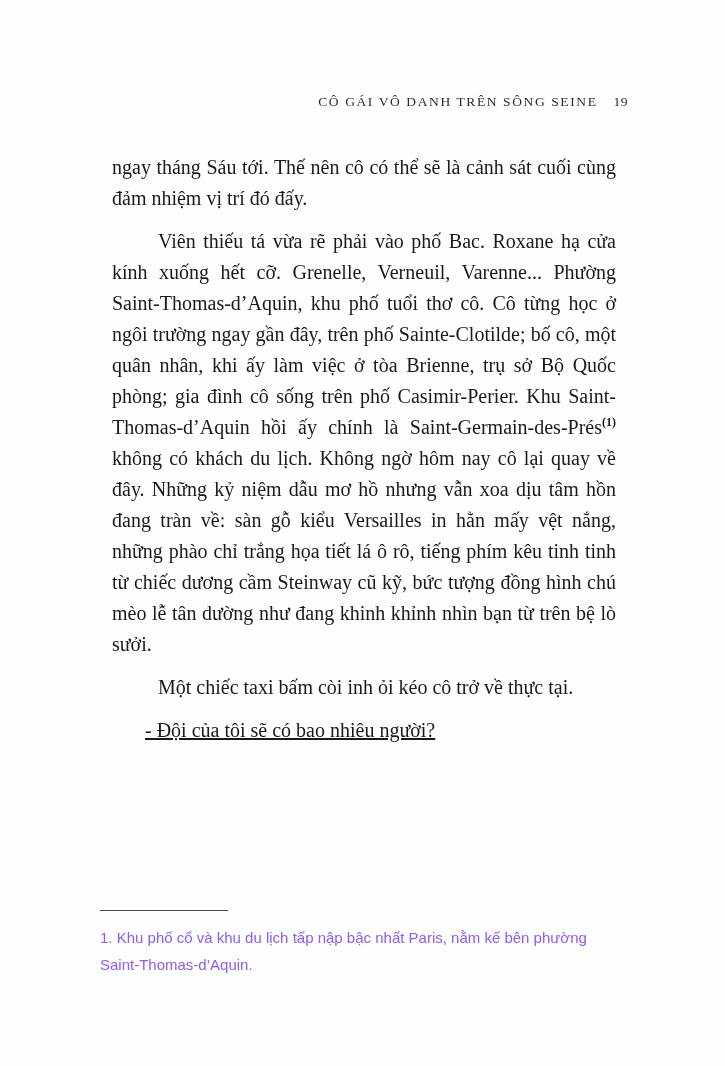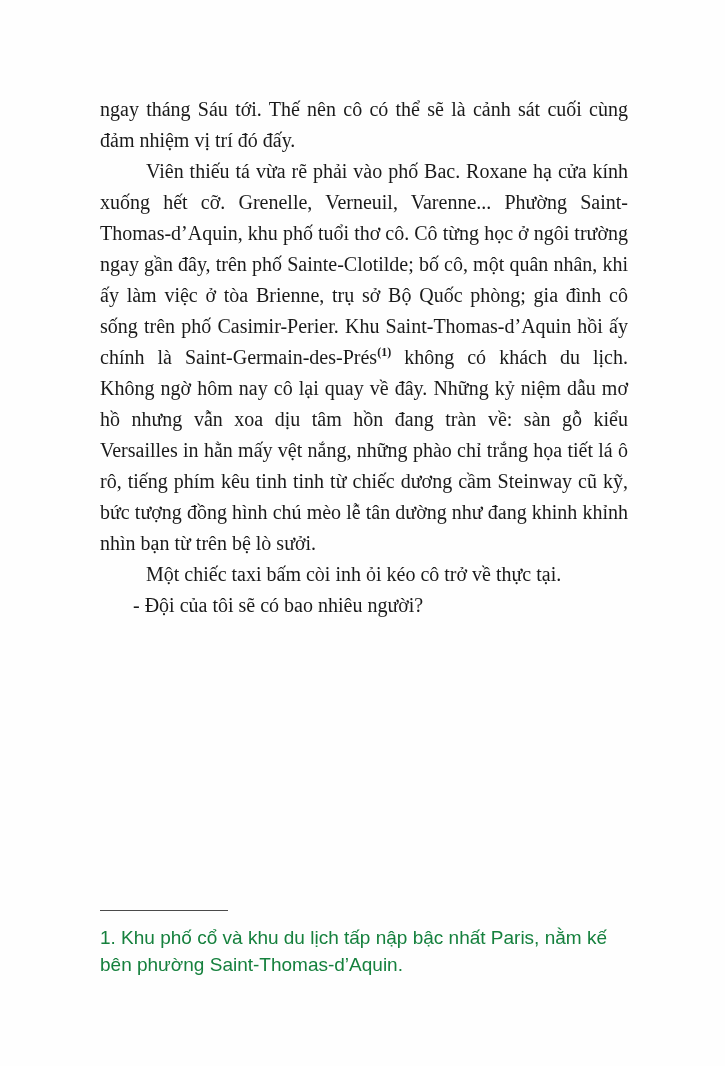--- a/index.html
+++ b/index.html
@@ -36,56 +36,60 @@
     letter-spacing: 0.5px;
   }
   .body-text {
     flex: 0 0 auto;
     font-size: 20px;
     line-height: 31px;
     text-align: justify;
     color: #1a1a1a;
   }
   .para {
-    margin: 0;
+    margin: 12px;
     padding: 0;
   }
   .indent-none   { text-indent: 0; }
   .indent-normal { text-indent: 46px; }
-  .indent-small  { text-indent: 33px; }
+  .indent-small  { text-indent: 33px; text-decoration: underline; }
   sup.fn-ref {
     font-size: 12px;
     font-weight: bold;
     line-height: 0;
     vertical-align: super;
   }
   .footnote-area {
     margin-top: auto;
     flex: 0 0 auto;
   }
   .fn-rule {
     width: 128px;
     height: 1.5px;
     background: #4a4a4a;
     margin-bottom: 13px;
   }
   .footnote {
     margin: 0;
     font-family: "Liberation Sans", "DejaVu Sans", sans-serif;
-    font-size: 19px;
+    font-size: 15px;
     line-height: 27px;
-    color: #15803d;
+    color: #8b5cf6;
     text-align: left;
   }
 </style>
 </head>
 <body>
 
 <div class="page">
 
+  <div class="running-head">
+    <span class="rh-title">CÔ GÁI VÔ DANH TRÊN SÔNG SEINE</span>
+    <span class="rh-num">19</span>
+  </div>
 
   <div class="body-text" id="paragraphs">
       <p class="para indent-none"><span>ngay tháng Sáu tới. Thế nên cô có thể sẽ là cảnh sát cuối cùng đảm nhiệm vị trí đó đấy.</span></p>
       <p class="para indent-normal"><span>Viên thiếu tá vừa rẽ phải vào phố Bac. Roxane hạ cửa kính xuống hết cỡ. Grenelle, Verneuil, Varenne... Phường Saint-Thomas-d’Aquin, khu phố tuổi thơ cô. Cô từng học ở ngôi trường ngay gần đây, trên phố Sainte-Clotilde; bố cô, một quân nhân, khi ấy làm việc ở tòa Brienne, trụ sở Bộ Quốc phòng; gia đình cô sống trên phố Casimir-Perier. Khu Saint-Thomas-d’Aquin hồi ấy chính là Saint-Germain-des-Prés</span><sup class="fn-ref">(1)</sup><span> không có khách du lịch. Không ngờ hôm nay cô lại quay về đây. Những kỷ niệm dẫu mơ hồ nhưng vẫn xoa dịu tâm hồn đang tràn về: sàn gỗ kiểu Versailles in hằn mấy vệt nắng, những phào chỉ trắng họa tiết lá ô rô, tiếng phím kêu tinh tinh từ chiếc dương cầm Steinway cũ kỹ, bức tượng đồng hình chú mèo lễ tân dường như đang khinh khỉnh nhìn bạn từ trên bệ lò sưởi.</span></p>
       <p class="para indent-normal"><span>Một chiếc taxi bấm còi inh ỏi kéo cô trở về thực tại.</span></p>
       <p class="para indent-small"><span>- Đội của tôi sẽ có bao nhiêu người?</span></p>
     </div>
 
   <div class="footnote-area">
     <div class="fn-rule"></div>

